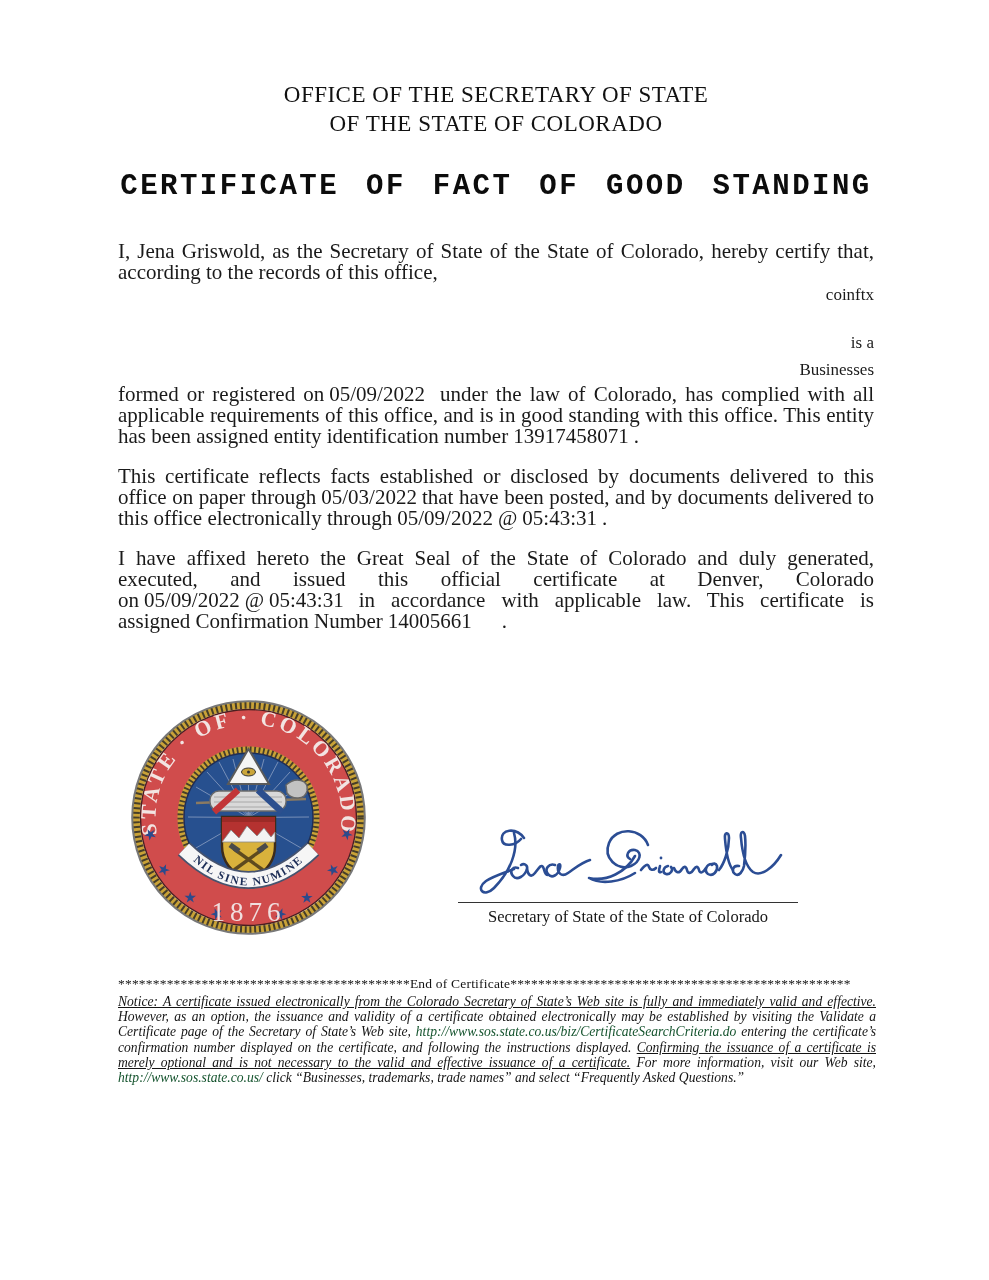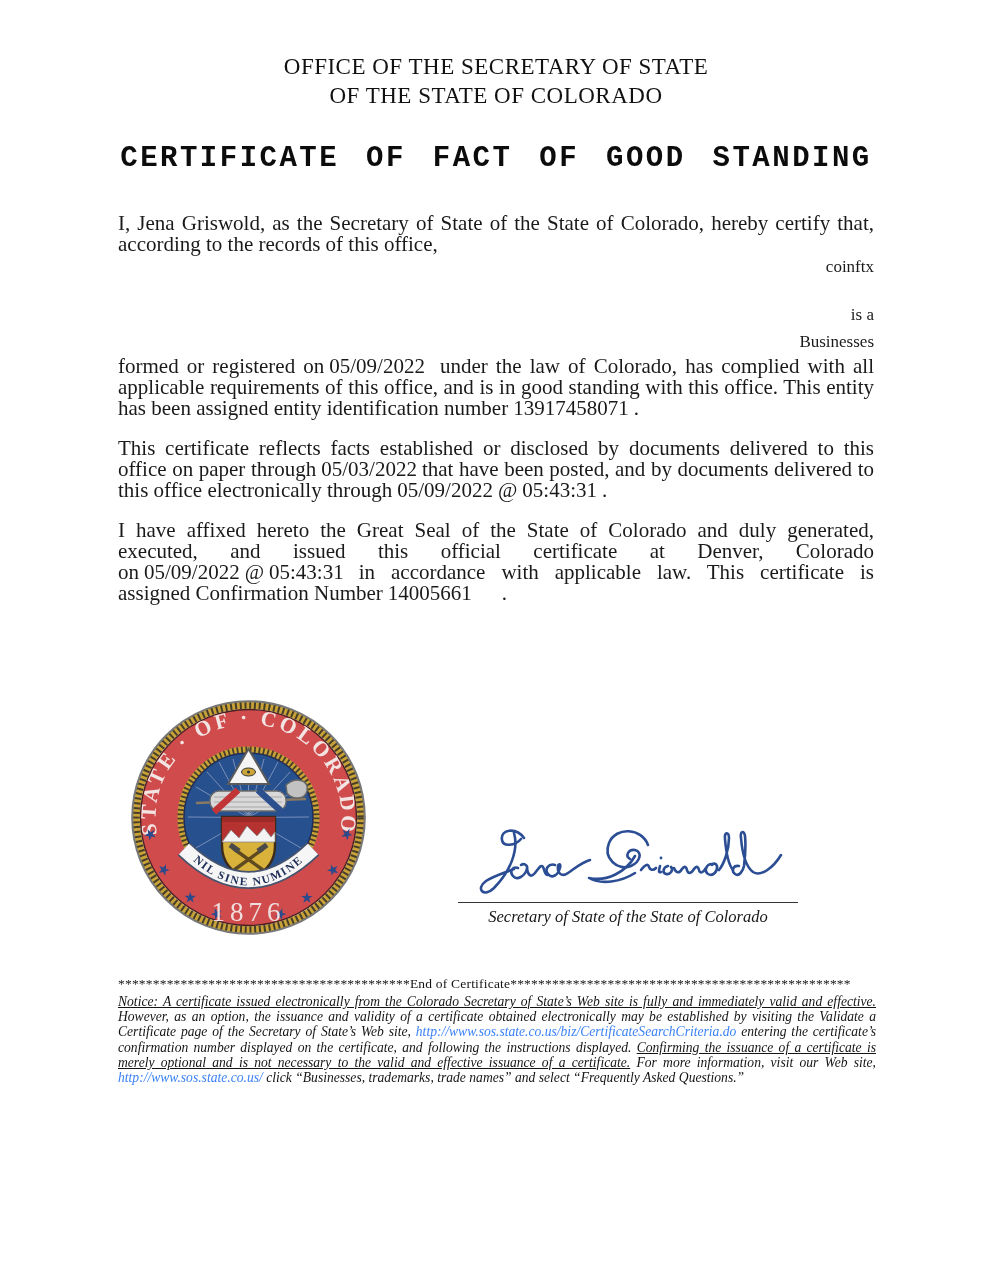--- a/index.html
+++ b/index.html
@@ -9,21 +9,21 @@
     background:#ffffff;
     font-family:"Liberation Serif", serif;
     color:#1a1a1a;
     overflow:hidden;
   }
   .content{
     position:absolute;
     left:118px; top:0; width:756px;
   }
   .header{
-    margin-top:52px;
+    margin-top:80px;
     text-align:center;
     font-size:23px;
     line-height:29px;
     letter-spacing:0.5px;
     color:#111;
   }
   .doc-title{
     margin-top:32px;
     text-align:center;
     font-family:Liberation Mono, monospace;
@@ -66,21 +66,20 @@
   #signature-svg{display:block; width:340px; height:82px;}
   .sig-line{
     border-top:1.5px solid #333;
     margin-top:0;
   }
   .sig-caption{
     text-align:center;
     font-size:16.5px;
     margin-top:4px;
     color:#171717;
-    font-style:italic;
   }
   
   #footer{
     position:absolute; left:118px; top:976px; width:758px;
   }
   .end-line{
     font-size:13.5px;
     letter-spacing:0.2px;
     white-space:nowrap;
     overflow:hidden;
@@ -88,21 +87,21 @@
   }
   .notice{
     margin-top:2px;
     font-style:italic;
     font-size:13.6px;
     line-height:15.2px;
     text-align:justify;
     color:#141414;
   }
   .u{text-decoration:underline;}
-  .lnk{color:#3b82f6; text-decoration:none; font-style:italic;}
+  .lnk{color:#14532d; text-decoration:none; font-style:italic;}
 </style>
 </head>
 <body>
 
 <div id="page">
 
   <div class="content">
 
     <div class="header">
       <div>OFFICE OF THE SECRETARY OF STATE</div>

